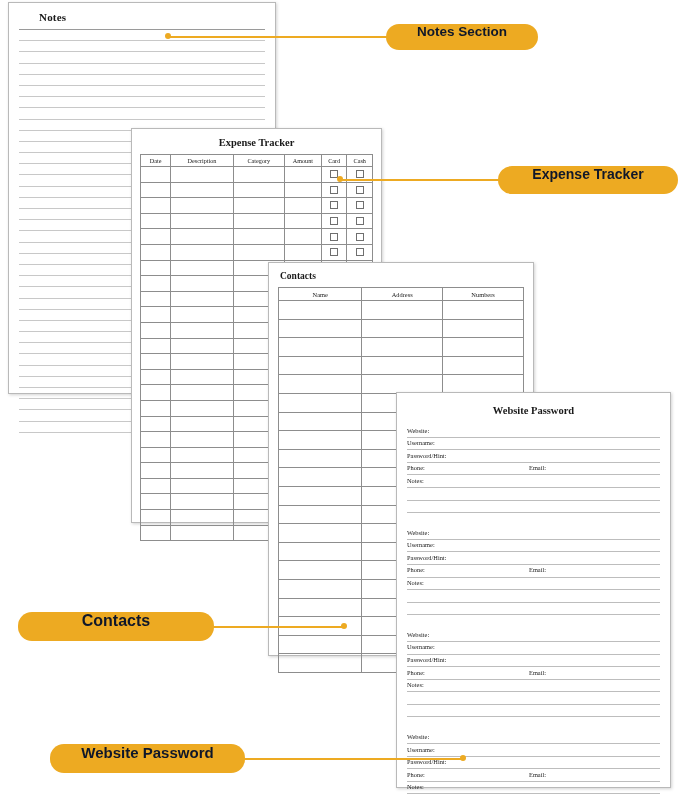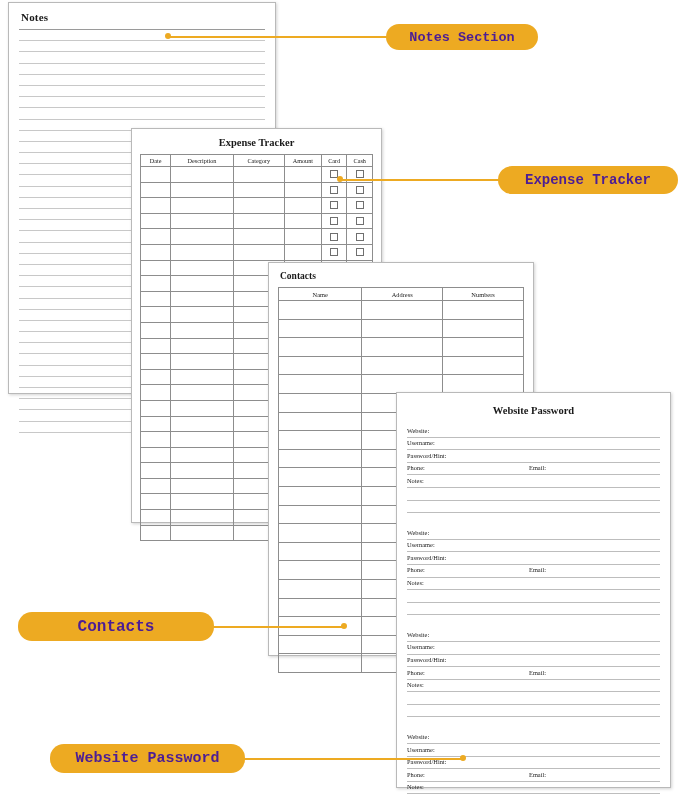--- a/index.html
+++ b/index.html
@@ -36,21 +36,21 @@
     left: 8px;
     top: 2px;
     width: 268px;
     height: 392px;
     padding: 8px 10px 0 10px;
   }
   #notes-page .sheet-title {
     font-size: 11px;
     font-weight: bold;
     color: #1a1a1a;
-    margin: 0 0 6px 2px;
+    margin: 0 0 6px 20px;
     letter-spacing: .2px;
   }
   .rule-lines {
     position: relative;
   }
   .rule-line {
     height: 0;
     border-bottom: 1px solid #c8c8c8;
     margin-bottom: 10.2px;
   }
@@ -155,26 +155,26 @@
     position: absolute;
     left: 122px;
     top: 0.5px;
     white-space: nowrap;
   }
 
   
   .callout {
     position: absolute;
     background: #edaa22;
-    color: #4c1d95;
+    color: #0f172a;
     border-radius: 14px;
-    font-family: Liberation Mono, monospace;
+    font-family: Liberation Sans, sans-serif;
     font-weight: bold;
     display: flex;
-    align-items: center;
+    align-items: flex-start;
     justify-content: center;
     box-sizing: border-box;
     white-space: nowrap;
   }
   #callout-notes   { left: 386px; top: 24px;  width: 152px; height: 26px; font-size: 13.5px; }
   #callout-expense { left: 498px; top: 166px; width: 180px; height: 28px; font-size: 14px; }
   #callout-contacts{ left: 18px;  top: 612px; width: 196px; height: 29px; font-size: 16px; }
   #callout-password{ left: 50px;  top: 744px; width: 195px; height: 29px; font-size: 15px; }
 
   .leader {

